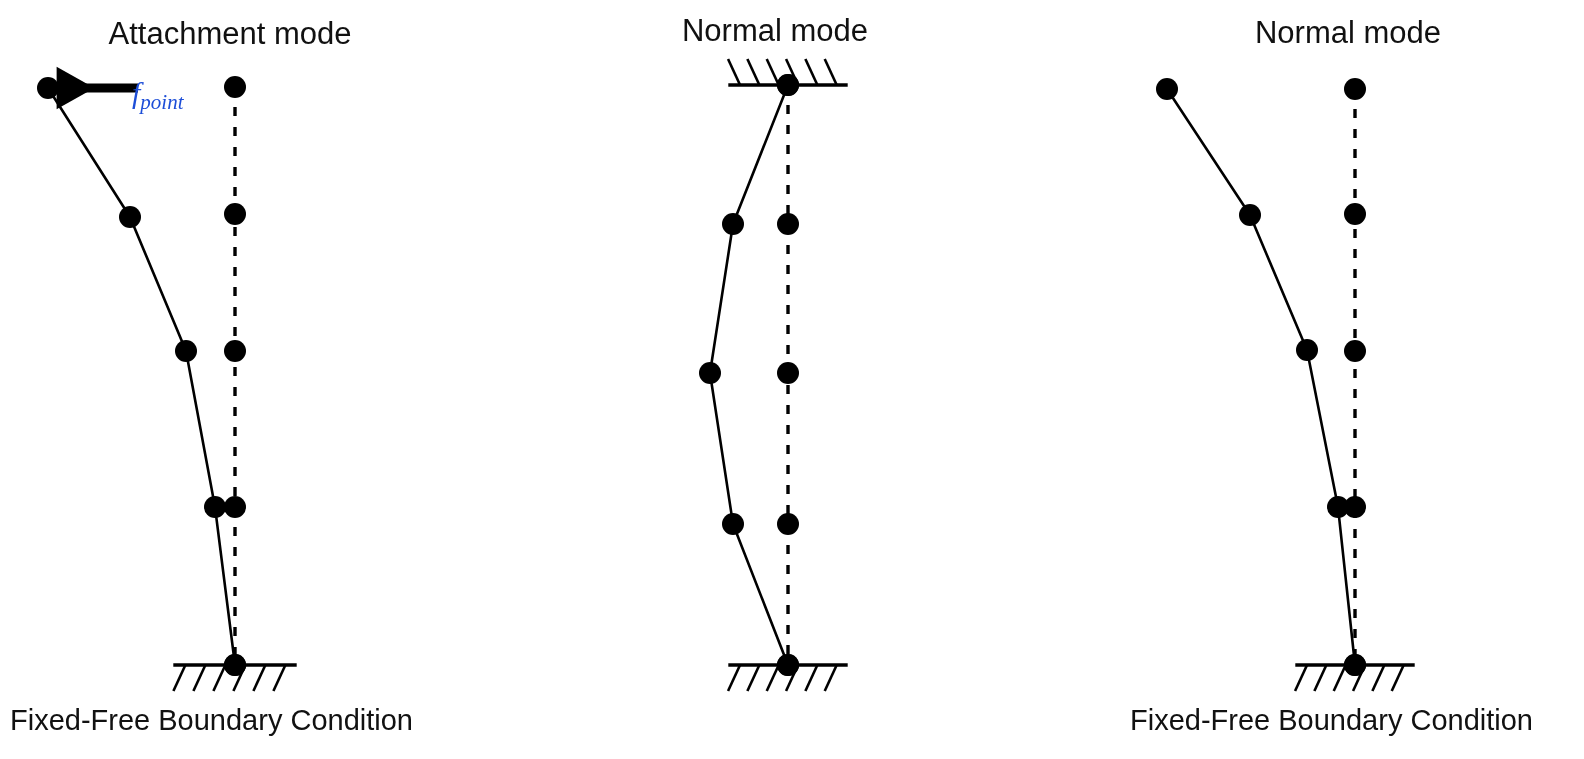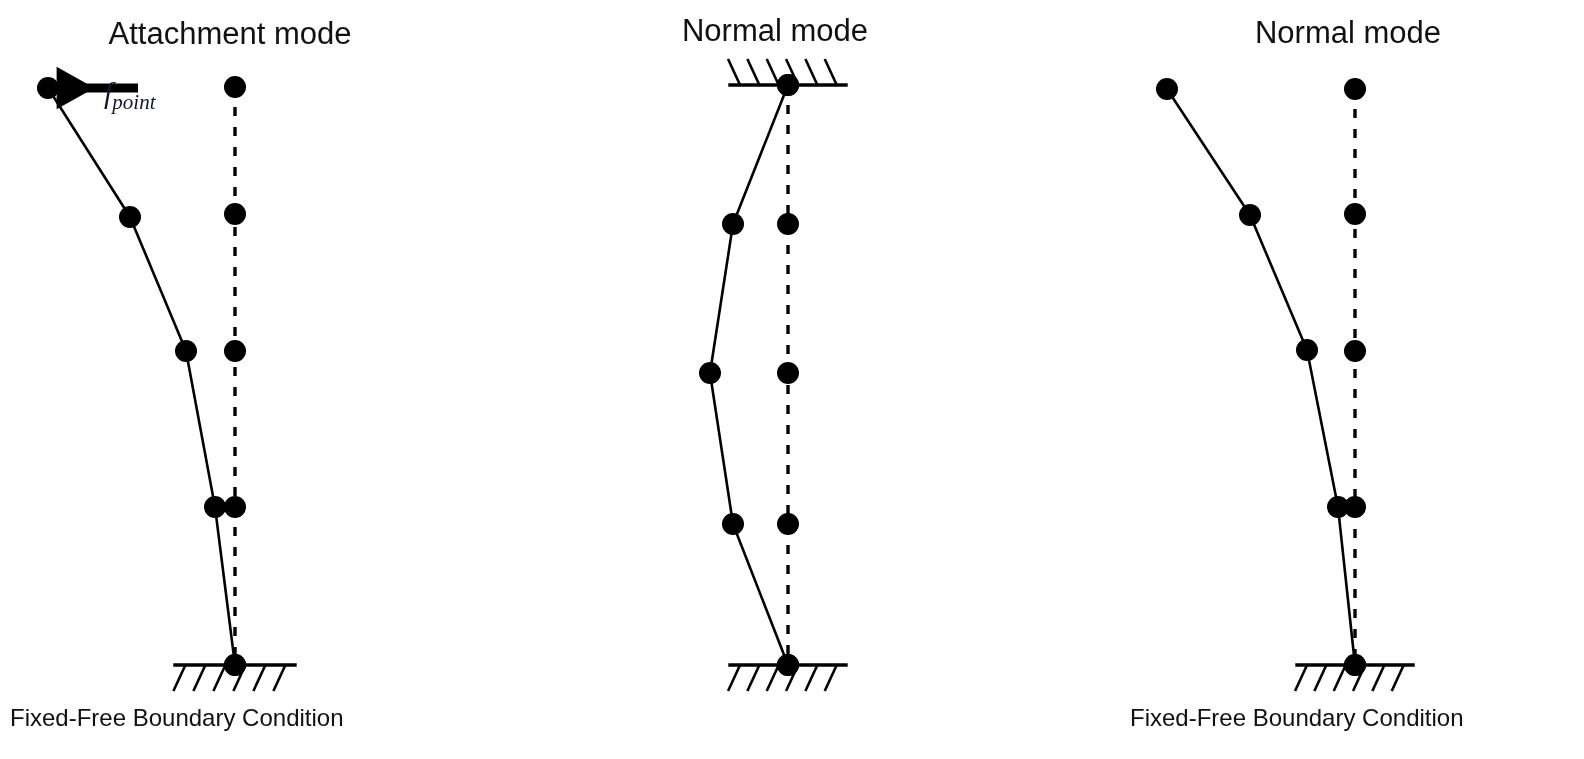--- a/index.html
+++ b/index.html
@@ -28,33 +28,34 @@
     font-family: "Liberation Sans", sans-serif;
     font-size: 31px;
     color: #111111;
     white-space: nowrap;
     text-align: center;
     line-height: 1;
   }
   .panel-caption {
     position: absolute;
     font-family: "Liberation Sans", sans-serif;
-    font-size: 24px;
+    font-size: 29px;
     color: #111111;
     white-space: nowrap;
     line-height: 1;
   }
   .force-label {
     position: absolute;
     font-family: "Liberation Serif", serif;
     font-style: italic;
     font-size: 30px;
-    color: #0f172a;
+    color: #1d4ed8;
     white-space: nowrap;
     line-height: 1;
+    margin-left: 28px;
   }
   .force-label .sub {
     font-size: 21px;
     vertical-align: -0.30em;
     font-style: italic;
   }
   svg { display: block; }
 </style>
 </head>
 <body>

